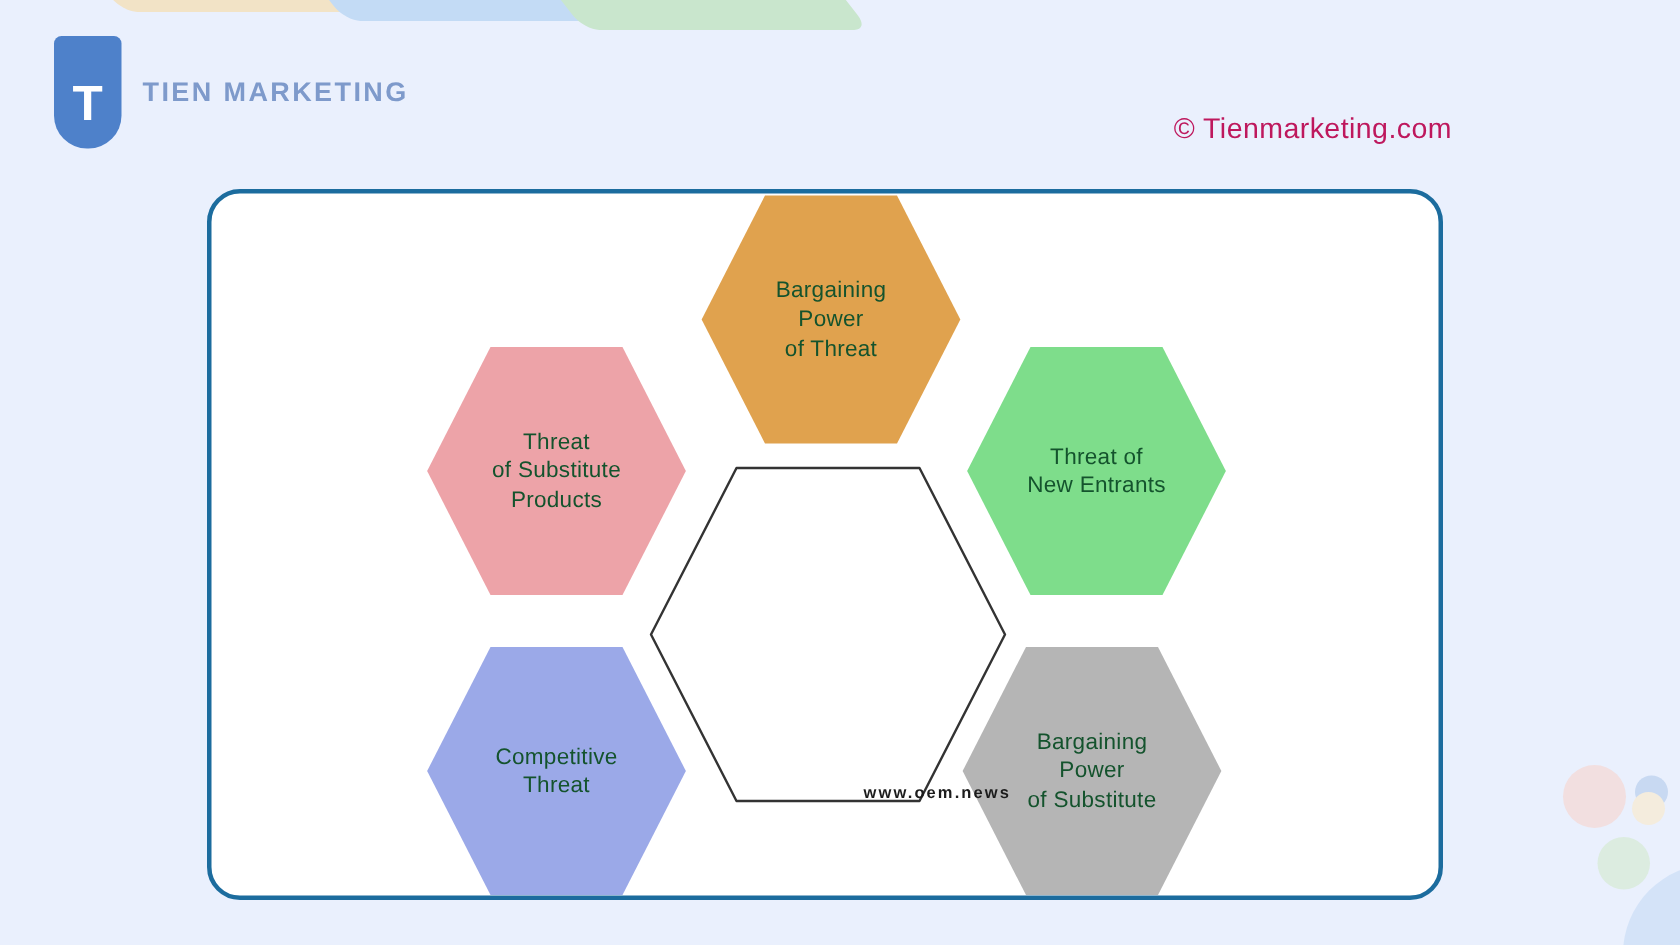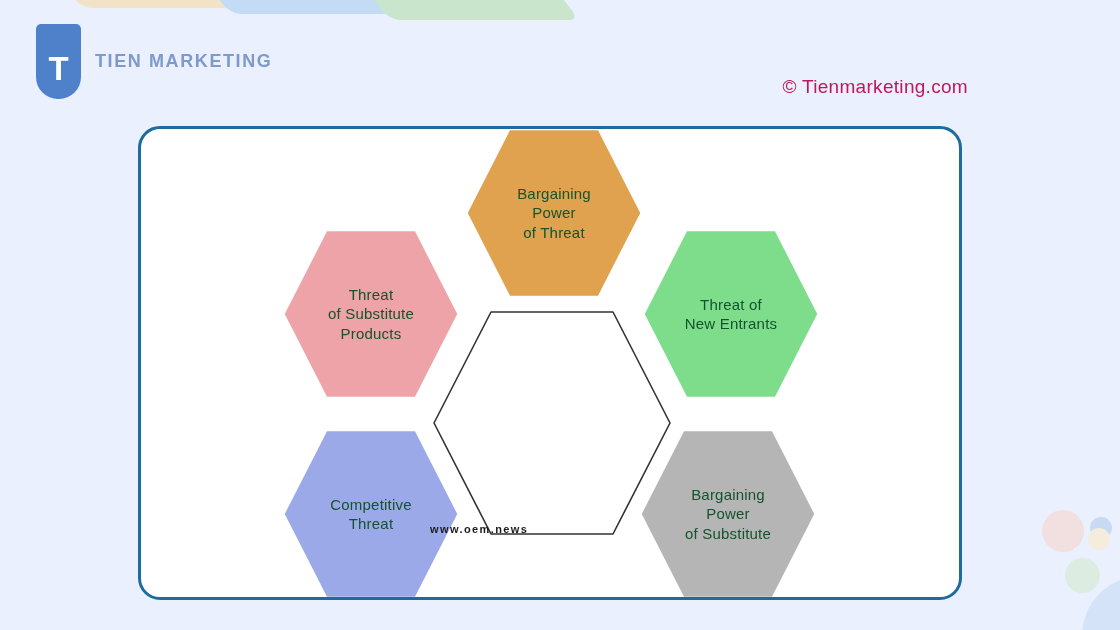--- a/index.html
+++ b/index.html
@@ -113,21 +113,21 @@
     text-align: center;
     color: #161616;
     font-size: 21px;
     font-weight: 700;
     line-height: 1.22;
   }
   .center-url {
     position: absolute;
     left: 430px; top: 523px;
     width: 244px;
-    text-align: left;
+    text-align: right;
     color: #1c1c1c;
     font-size: 11px;
     font-weight: 700;
     letter-spacing: 1.4px;
   }
 </style>
 </head>
 <body>
 
 <div class="stage">

